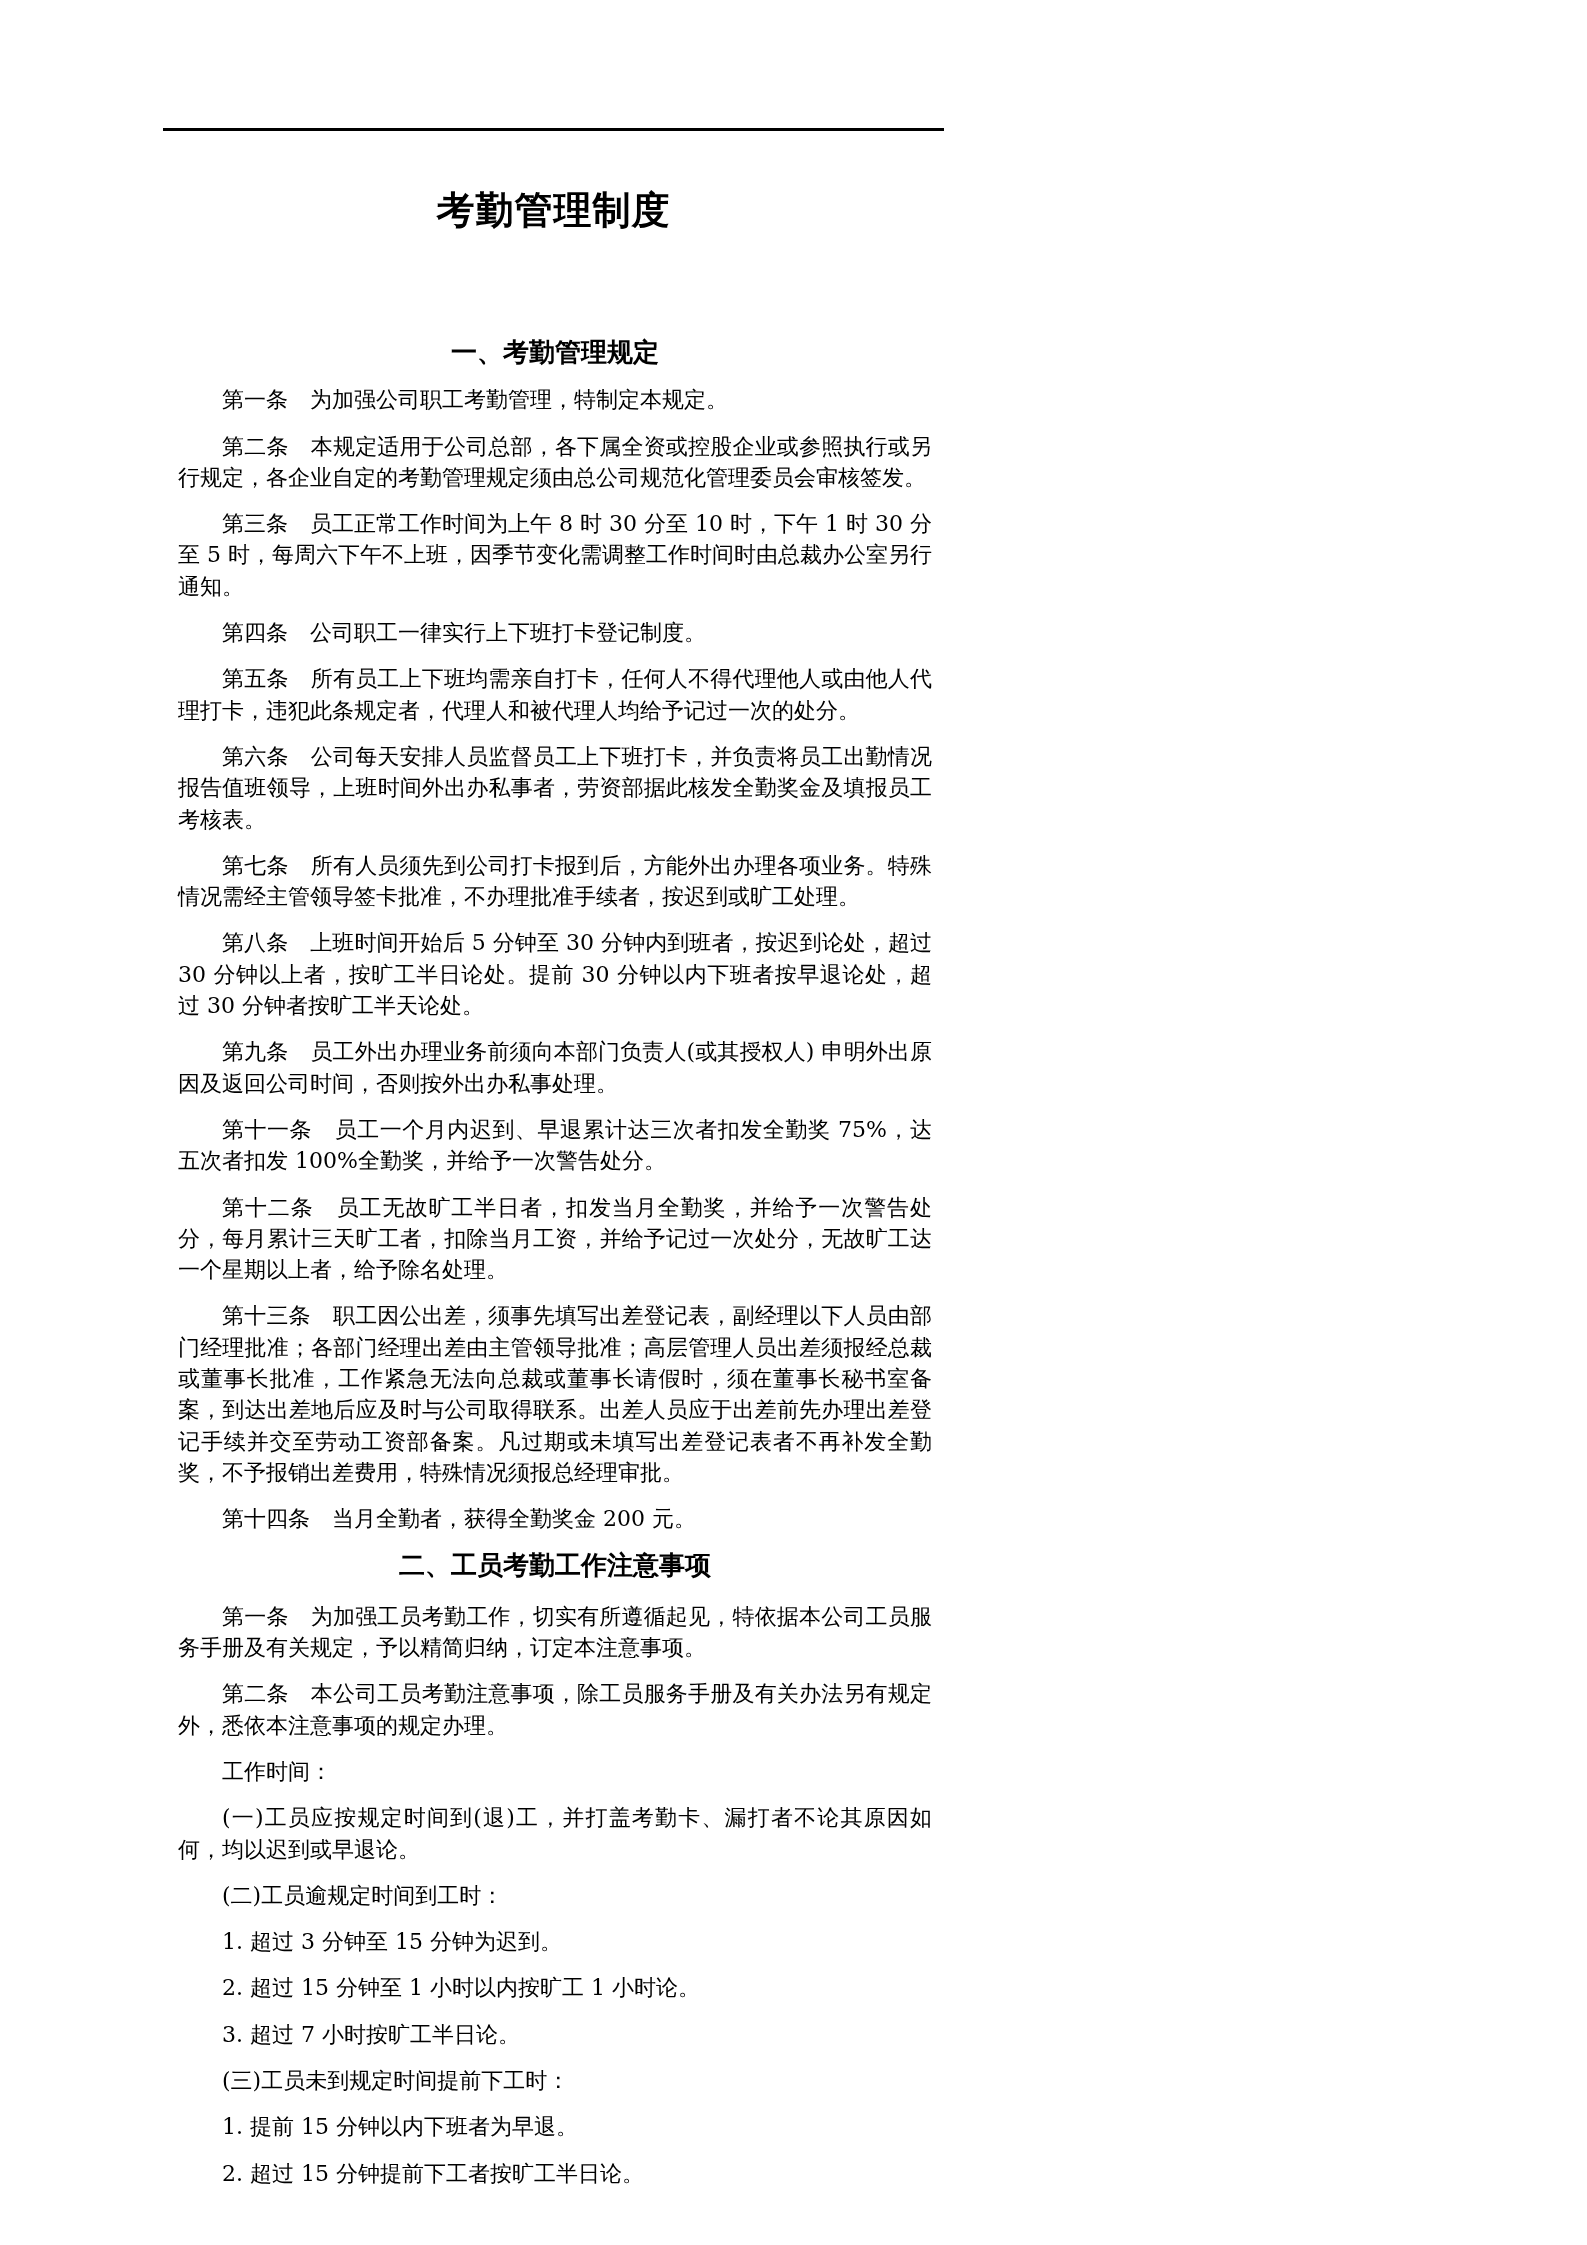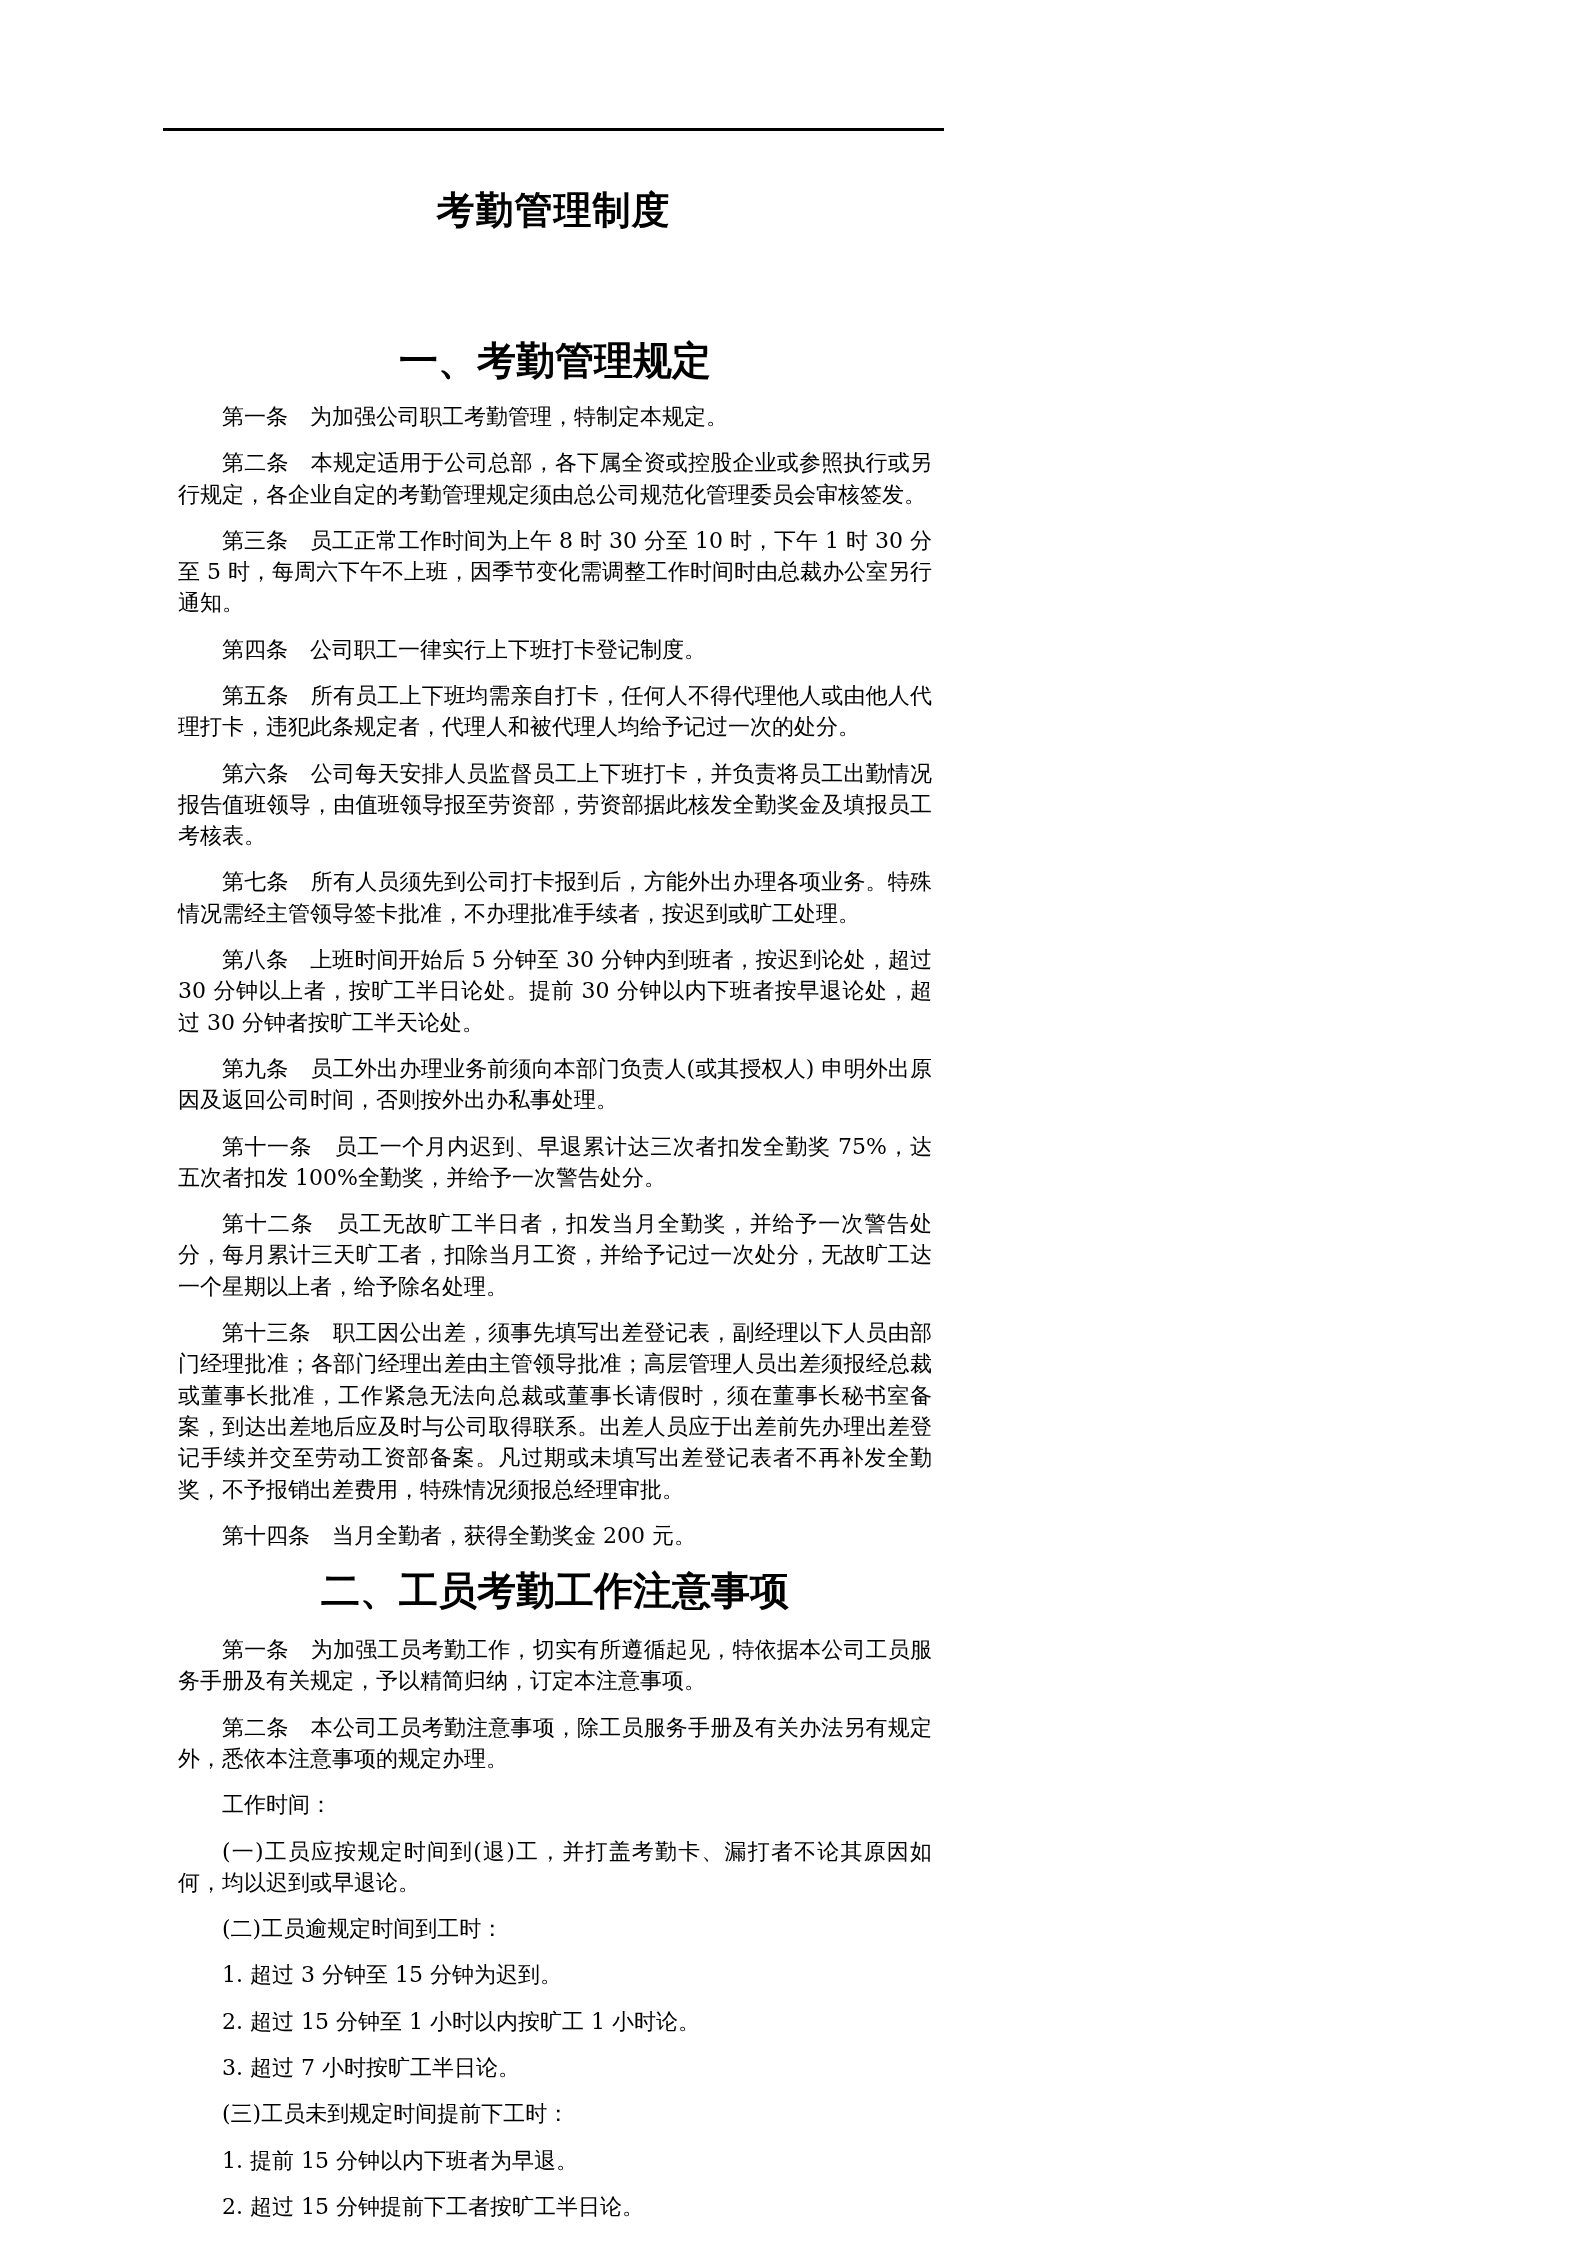--- a/index.html
+++ b/index.html
@@ -43,21 +43,21 @@
   }
   .content {
     position: absolute;
     left: 163px;
     top: 330px;
     width: 784px;
   }
   h2.section-heading {
     margin: 6px 0 4px 0;
     text-align: center;
-    font-size: 39px;
+    font-size: 26px;
     font-weight: bold;
     font-family: "DejaVu Sans", "Liberation Sans", sans-serif;
     line-height: 1.28;
     letter-spacing: 0px;
   }
   h2.section-heading.sec2 {
     margin-top: 2px;
     margin-bottom: 18px;
   }
   p.para {
@@ -83,21 +83,21 @@
 
   <div class="content">
 
     <h2 class="section-heading">一、考勤管理规定</h2>
 
     <p class="para">第一条　为加强公司职工考勤管理，特制定本规定。</p>
     <p class="para">第二条　本规定适用于公司总部，各下属全资或控股企业或参照执行或另行规定，各企业自定的考勤管理规定须由总公司规范化管理委员会审核签发。</p>
     <p class="para">第三条　员工正常工作时间为上午 8 时 30 分至 10 时，下午 1 时 30 分至 5 时，每周六下午不上班，因季节变化需调整工作时间时由总裁办公室另行通知。</p>
     <p class="para">第四条　公司职工一律实行上下班打卡登记制度。</p>
     <p class="para">第五条　所有员工上下班均需亲自打卡，任何人不得代理他人或由他人代理打卡，违犯此条规定者，代理人和被代理人均给予记过一次的处分。</p>
-    <p class="para">第六条　公司每天安排人员监督员工上下班打卡，并负责将员工出勤情况报告值班领导，由值班领导报至劳资部，劳资部据此核发全勤奖金及填报员工考核表。</p>
+    <p class="para">第六条　公司每天安排人员监督员工上下班打卡，并负责将员工出勤情况报告值班领导，上班时间外出办私事者，劳资部据此核发全勤奖金及填报员工考核表。</p>
     <p class="para">第七条　所有人员须先到公司打卡报到后，方能外出办理各项业务。特殊情况需经主管领导签卡批准，不办理批准手续者，按迟到或旷工处理。</p>
     <p class="para">第八条　上班时间开始后 5 分钟至 30 分钟内到班者，按迟到论处，超过 30 分钟以上者，按旷工半日论处。提前 30 分钟以内下班者按早退论处，超过 30 分钟者按旷工半天论处。</p>
     <p class="para">第九条　员工外出办理业务前须向本部门负责人(或其授权人) 申明外出原因及返回公司时间，否则按外出办私事处理。</p>
     <p class="para">第十一条　员工一个月内迟到、早退累计达三次者扣发全勤奖 75%，达五次者扣发 100%全勤奖，并给予一次警告处分。</p>
     <p class="para">第十二条　员工无故旷工半日者，扣发当月全勤奖，并给予一次警告处分，每月累计三天旷工者，扣除当月工资，并给予记过一次处分，无故旷工达一个星期以上者，给予除名处理。</p>
     <p class="para">第十三条　职工因公出差，须事先填写出差登记表，副经理以下人员由部门经理批准；各部门经理出差由主管领导批准；高层管理人员出差须报经总裁或董事长批准，工作紧急无法向总裁或董事长请假时，须在董事长秘书室备案，到达出差地后应及时与公司取得联系。出差人员应于出差前先办理出差登记手续并交至劳动工资部备案。凡过期或未填写出差登记表者不再补发全勤奖，不予报销出差费用，特殊情况须报总经理审批。</p>
     <p class="para">第十四条　当月全勤者，获得全勤奖金 200 元。</p>
 
     <h2 class="section-heading sec2">二、工员考勤工作注意事项</h2>
 

